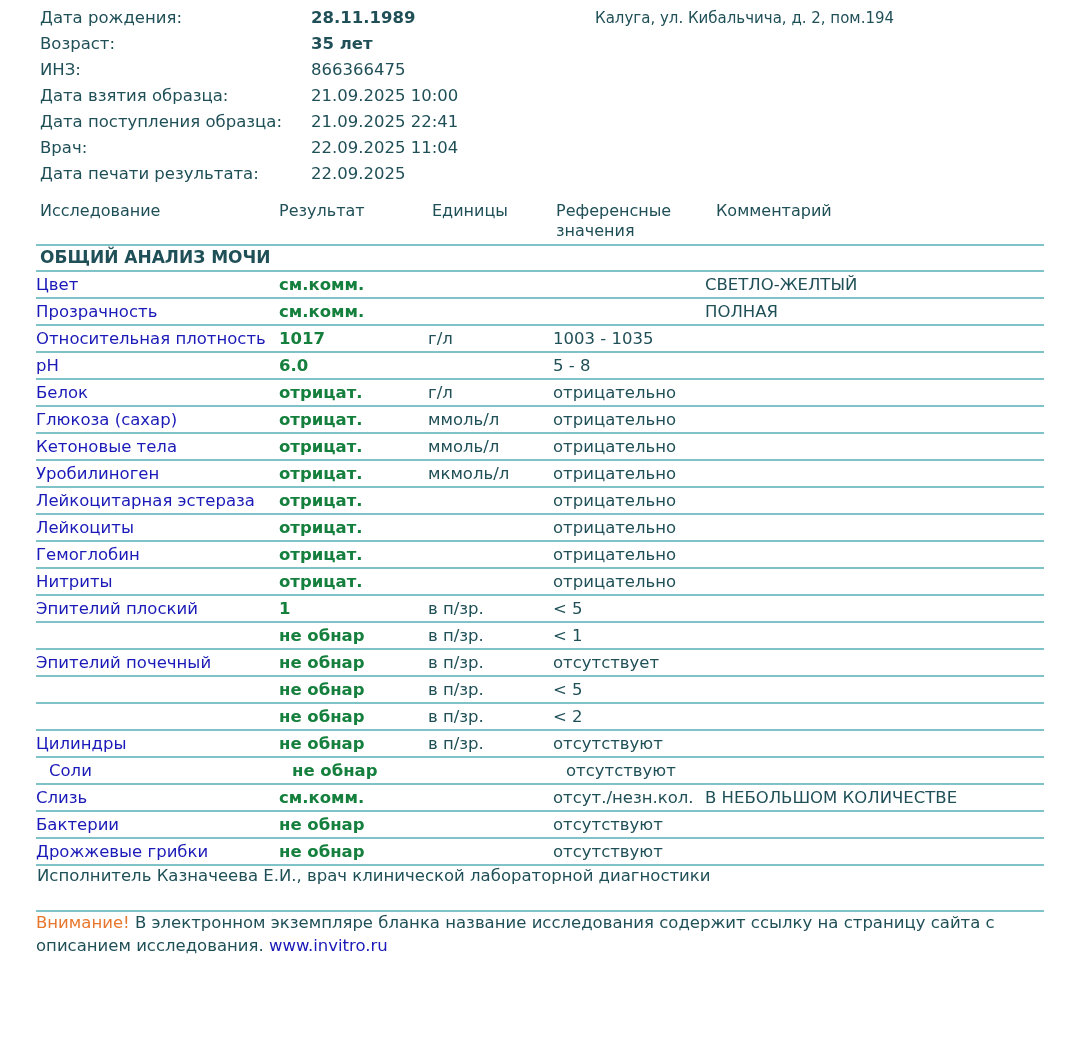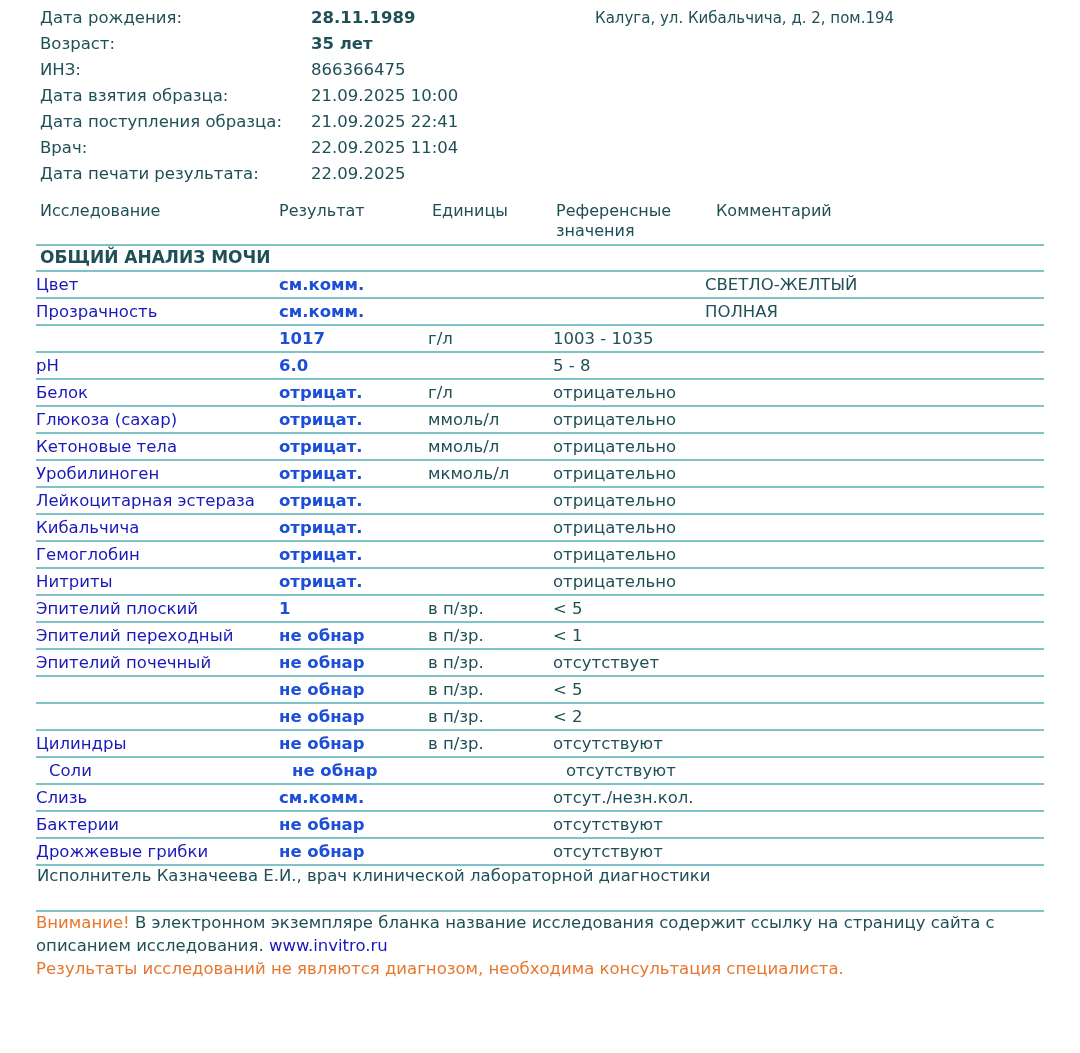--- a/index.html
+++ b/index.html
@@ -16,21 +16,21 @@
   .address { position: absolute; left: 595px; top: 5px; font-size: 15px; line-height: 26px; white-space: nowrap; }
 
   .thead { position: absolute; left: 40px; top: 201px; width: 1004px; height: 42px; font-size: 16px; text-decoration: underline; }
   .thead span { position: absolute; top: 0; line-height: 20px; }
 
   .table { position: absolute; left: 36px; top: 244px; width: 1008px; }
   .hline { position: absolute; left: 0; width: 1008px; height: 2px; background: #7fc2c8; }
   .row { position: absolute; left: 0; width: 1008px; height: 27px; font-size: 16.5px; }
   .row .c { position: absolute; top: 3px; line-height: 24px; white-space: nowrap; }
   .c-name { left: 0; color: #1a1ab8; }
-  .c-res { left: 243px; font-weight: bold; color: #1d4ed8; }
+  .c-res { left: 243px; font-weight: bold; color: #15803d; }
   .c-unit { left: 392px; color: #1f4f57; }
   .c-ref { left: 517px; color: #1f4f57; }
   .c-com { left: 669px; color: #1f4f57; }
   .section-title { position: absolute; left: 4px; top: 0; line-height: 26px; font-weight: bold; font-size: 17px; color: #1f4f57; }
 
   .executor { position: absolute; left: 37px; top: 864px; font-size: 16.5px; line-height: 24px; color: #1f4f57; white-space: nowrap; }
   .footer-line { position: absolute; left: 36px; top: 910px; width: 1008px; height: 2px; background: #7fc2c8; }
   .notice { position: absolute; left: 36px; top: 911px; width: 1010px; font-size: 16.5px; line-height: 23px; color: #1f4f57; }
   .orange { color: #e8772e; margin-top: 16px; }
   .link { color: #1a1ab8; }
@@ -95,20 +95,21 @@
     <div class="hline" style="top: 53px;"></div>
     <div class="row" style="top: 53px;">
       <span class="c c-name">Прозрачность</span>
       <span class="c c-res">см.комм.</span>
       <span class="c c-unit"></span>
       <span class="c c-ref"></span>
       <span class="c c-com">ПОЛНАЯ</span>
     </div>
     <div class="hline" style="top: 80px;"></div>
     <div class="row" style="top: 80px;">
+      <span class="c c-name">Относительная плотность</span>
       <span class="c c-res">1017</span>
       <span class="c c-unit">г/л</span>
       <span class="c c-ref">1003 - 1035</span>
       <span class="c c-com"></span>
     </div>
     <div class="hline" style="top: 107px;"></div>
     <div class="row" style="top: 107px;">
       <span class="c c-name">pH</span>
       <span class="c c-res">6.0</span>
       <span class="c c-unit"></span>
@@ -150,21 +151,21 @@
     <div class="hline" style="top: 242px;"></div>
     <div class="row" style="top: 242px;">
       <span class="c c-name">Лейкоцитарная эстераза</span>
       <span class="c c-res">отрицат.</span>
       <span class="c c-unit"></span>
       <span class="c c-ref">отрицательно</span>
       <span class="c c-com"></span>
     </div>
     <div class="hline" style="top: 269px;"></div>
     <div class="row" style="top: 269px;">
-      <span class="c c-name">Кибальчича</span>
+      <span class="c c-name">Лейкоциты</span>
       <span class="c c-res">отрицат.</span>
       <span class="c c-unit"></span>
       <span class="c c-ref">отрицательно</span>
       <span class="c c-com"></span>
     </div>
     <div class="hline" style="top: 296px;"></div>
     <div class="row" style="top: 296px;">
       <span class="c c-name">Гемоглобин</span>
       <span class="c c-res">отрицат.</span>
       <span class="c c-unit"></span>
@@ -182,21 +183,20 @@
     <div class="hline" style="top: 350px;"></div>
     <div class="row" style="top: 350px;">
       <span class="c c-name">Эпителий плоский</span>
       <span class="c c-res">1</span>
       <span class="c c-unit">в п/зр.</span>
       <span class="c c-ref">&lt; 5</span>
       <span class="c c-com"></span>
     </div>
     <div class="hline" style="top: 377px;"></div>
     <div class="row" style="top: 377px;">
-      <span class="c c-name">Эпителий переходный</span>
       <span class="c c-res">не обнар</span>
       <span class="c c-unit">в п/зр.</span>
       <span class="c c-ref">&lt; 1</span>
       <span class="c c-com"></span>
     </div>
     <div class="hline" style="top: 404px;"></div>
     <div class="row" style="top: 404px;">
       <span class="c c-name">Эпителий почечный</span>
       <span class="c c-res">не обнар</span>
       <span class="c c-unit">в п/зр.</span>
@@ -232,20 +232,21 @@
       <span class="c c-unit"></span>
       <span class="c c-ref">отсутствуют</span>
       <span class="c c-com"></span>
     </div>
     <div class="hline" style="top: 539px;"></div>
     <div class="row" style="top: 539px;">
       <span class="c c-name">Слизь</span>
       <span class="c c-res">см.комм.</span>
       <span class="c c-unit"></span>
       <span class="c c-ref">отсут./незн.кол.</span>
+      <span class="c c-com">В НЕБОЛЬШОМ КОЛИЧЕСТВЕ</span>
     </div>
     <div class="hline" style="top: 566px;"></div>
     <div class="row" style="top: 566px;">
       <span class="c c-name">Бактерии</span>
       <span class="c c-res">не обнар</span>
       <span class="c c-unit"></span>
       <span class="c c-ref">отсутствуют</span>
       <span class="c c-com"></span>
     </div>
     <div class="hline" style="top: 593px;"></div>
@@ -257,14 +258,13 @@
       <span class="c c-com"></span>
     </div>
     <div class="hline" style="top: 620px;"></div>
   </div>
 
 <div class="executor">Исполнитель Казначеева  Е.И., врач клинической лабораторной диагностики</div>
 
 <div class="footer-line"></div>
 <div class="notice">
   <span class="orange">Внимание!</span><span> В электронном экземпляре бланка название исследования содержит ссылку на страницу сайта с описанием исследования. </span><span class="link">www.invitro.ru</span><br>
-  <span class="orange">Результаты исследований не являются диагнозом, необходима консультация специалиста.</span>
 </div>
 
 </body></html>

